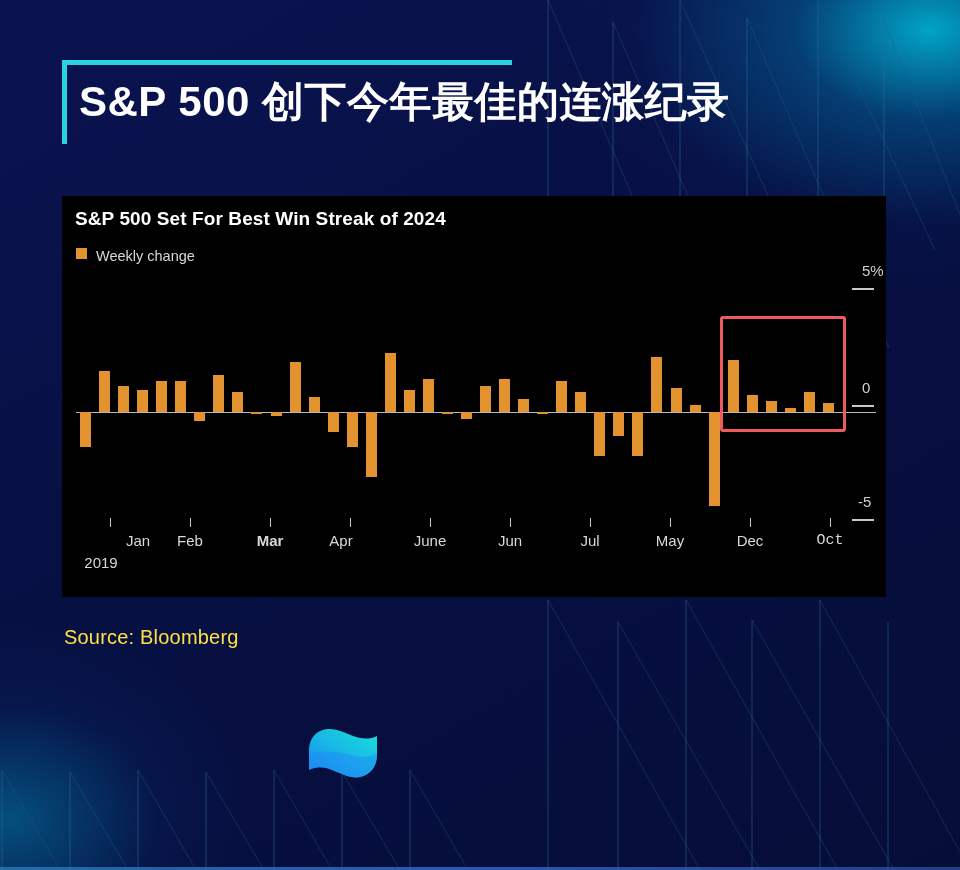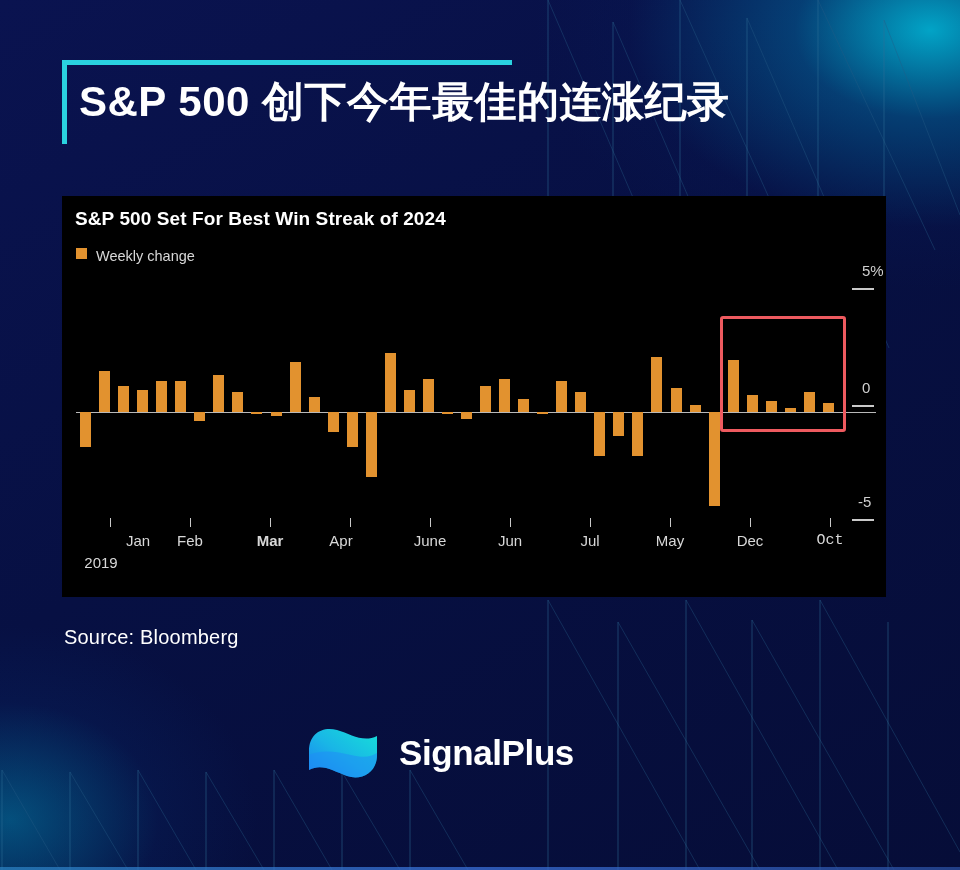--- a/index.html
+++ b/index.html
@@ -89,21 +89,21 @@
   .highlight-box {
     position: absolute;
     border: 3px solid #EE5A5F;
     border-radius: 3px;
     background: transparent;
   }
 
   
   .source {
     position: absolute; left: 64px; top: 626px;
-    color: #ffffff; font-size: 20px; letter-spacing: .2px;
+    color: #fde047; font-size: 20px; letter-spacing: .2px;
   }
   .logo-wrap {
     position: absolute; left: 307px; top: 725px;
     display: flex; align-items: center; gap: 18px;
   }
   .logo-text {
     color: #ffffff; font-size: 35px; font-weight: 700; letter-spacing: -.4px;
   }
   .bottom-rule {
     position: absolute; left: 0; bottom: 0; width: 960px; height: 3px;
@@ -261,17 +261,16 @@
       <defs>
         <linearGradient id="lg" x1="0" y1="1" x2="1" y2="0">
           <stop offset="0%" stop-color="#1b7ef2"></stop>
           <stop offset="48%" stop-color="#19b6e6"></stop>
           <stop offset="100%" stop-color="#17e0d8"></stop>
         </linearGradient>
       </defs>
       <path d="M2 26 C2 8 16 1 30 5 C44 9 56 18 70 11 L70 30 C70 48 54 56 40 51 C26 46 15 38 2 45 Z" fill="url(#lg)"></path>
       <path d="M2 30 C16 24 30 27 44 30 C56 33 64 32 70 28 L70 30 C70 48 54 56 40 51 C26 46 15 38 2 45 Z" fill="#1f8ef5" opacity=".55"></path>
     </svg>
-    <span class="logo-text">SignalPlus</span>
   </div>
 
   <div class="bottom-rule"></div>
 </div>
 
 </body></html>

